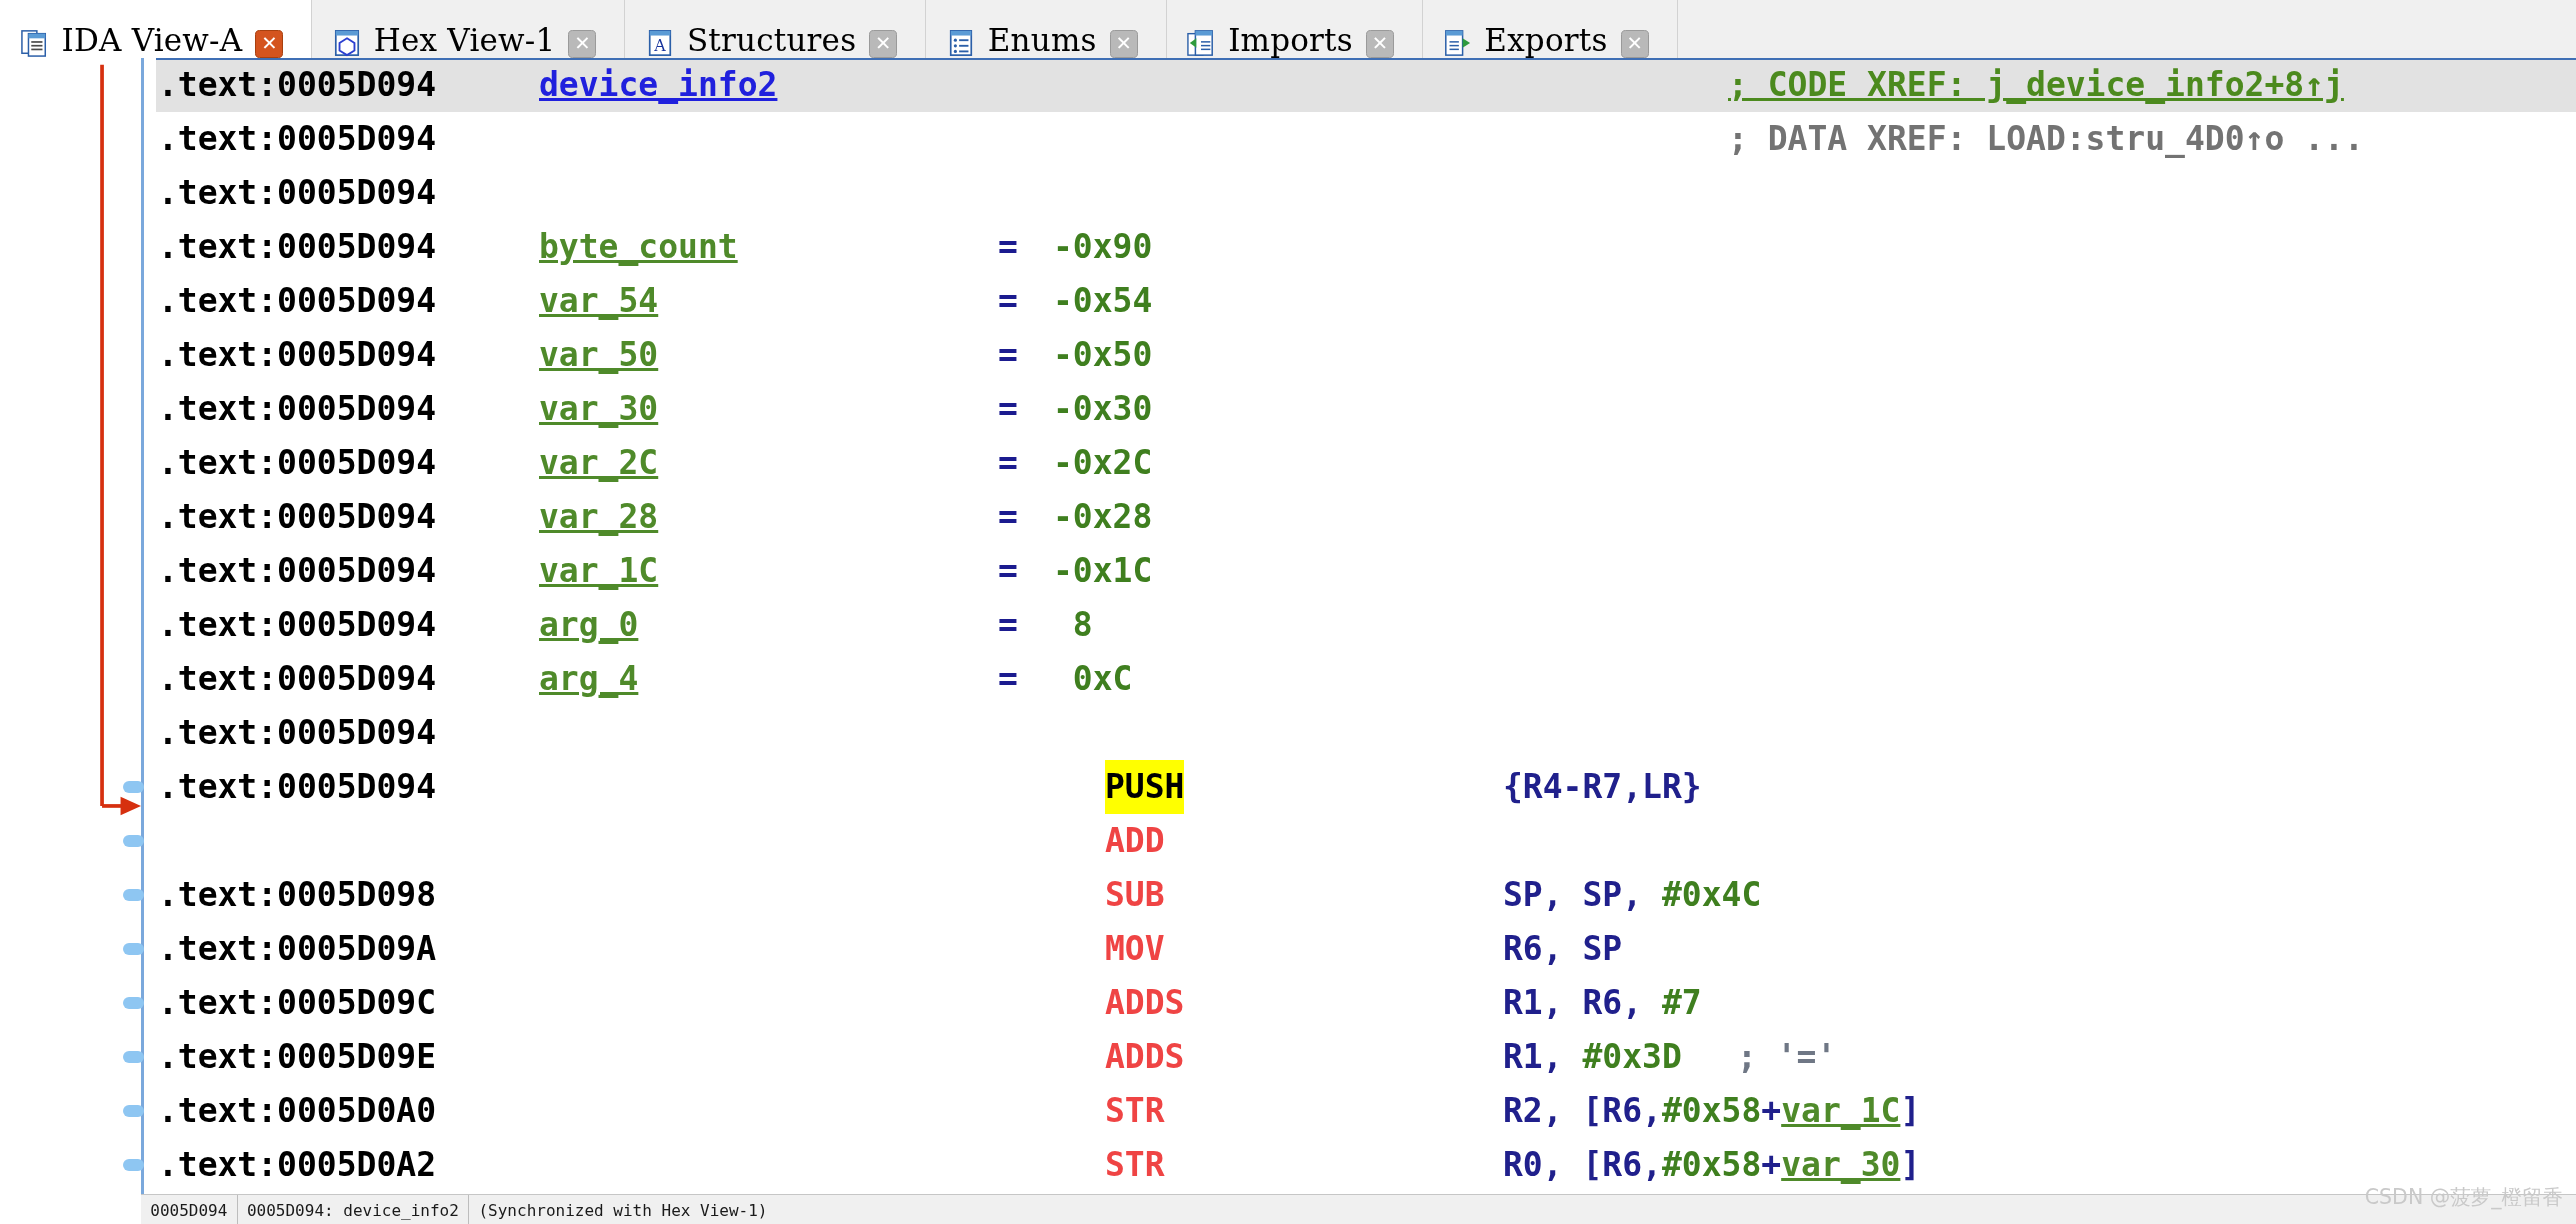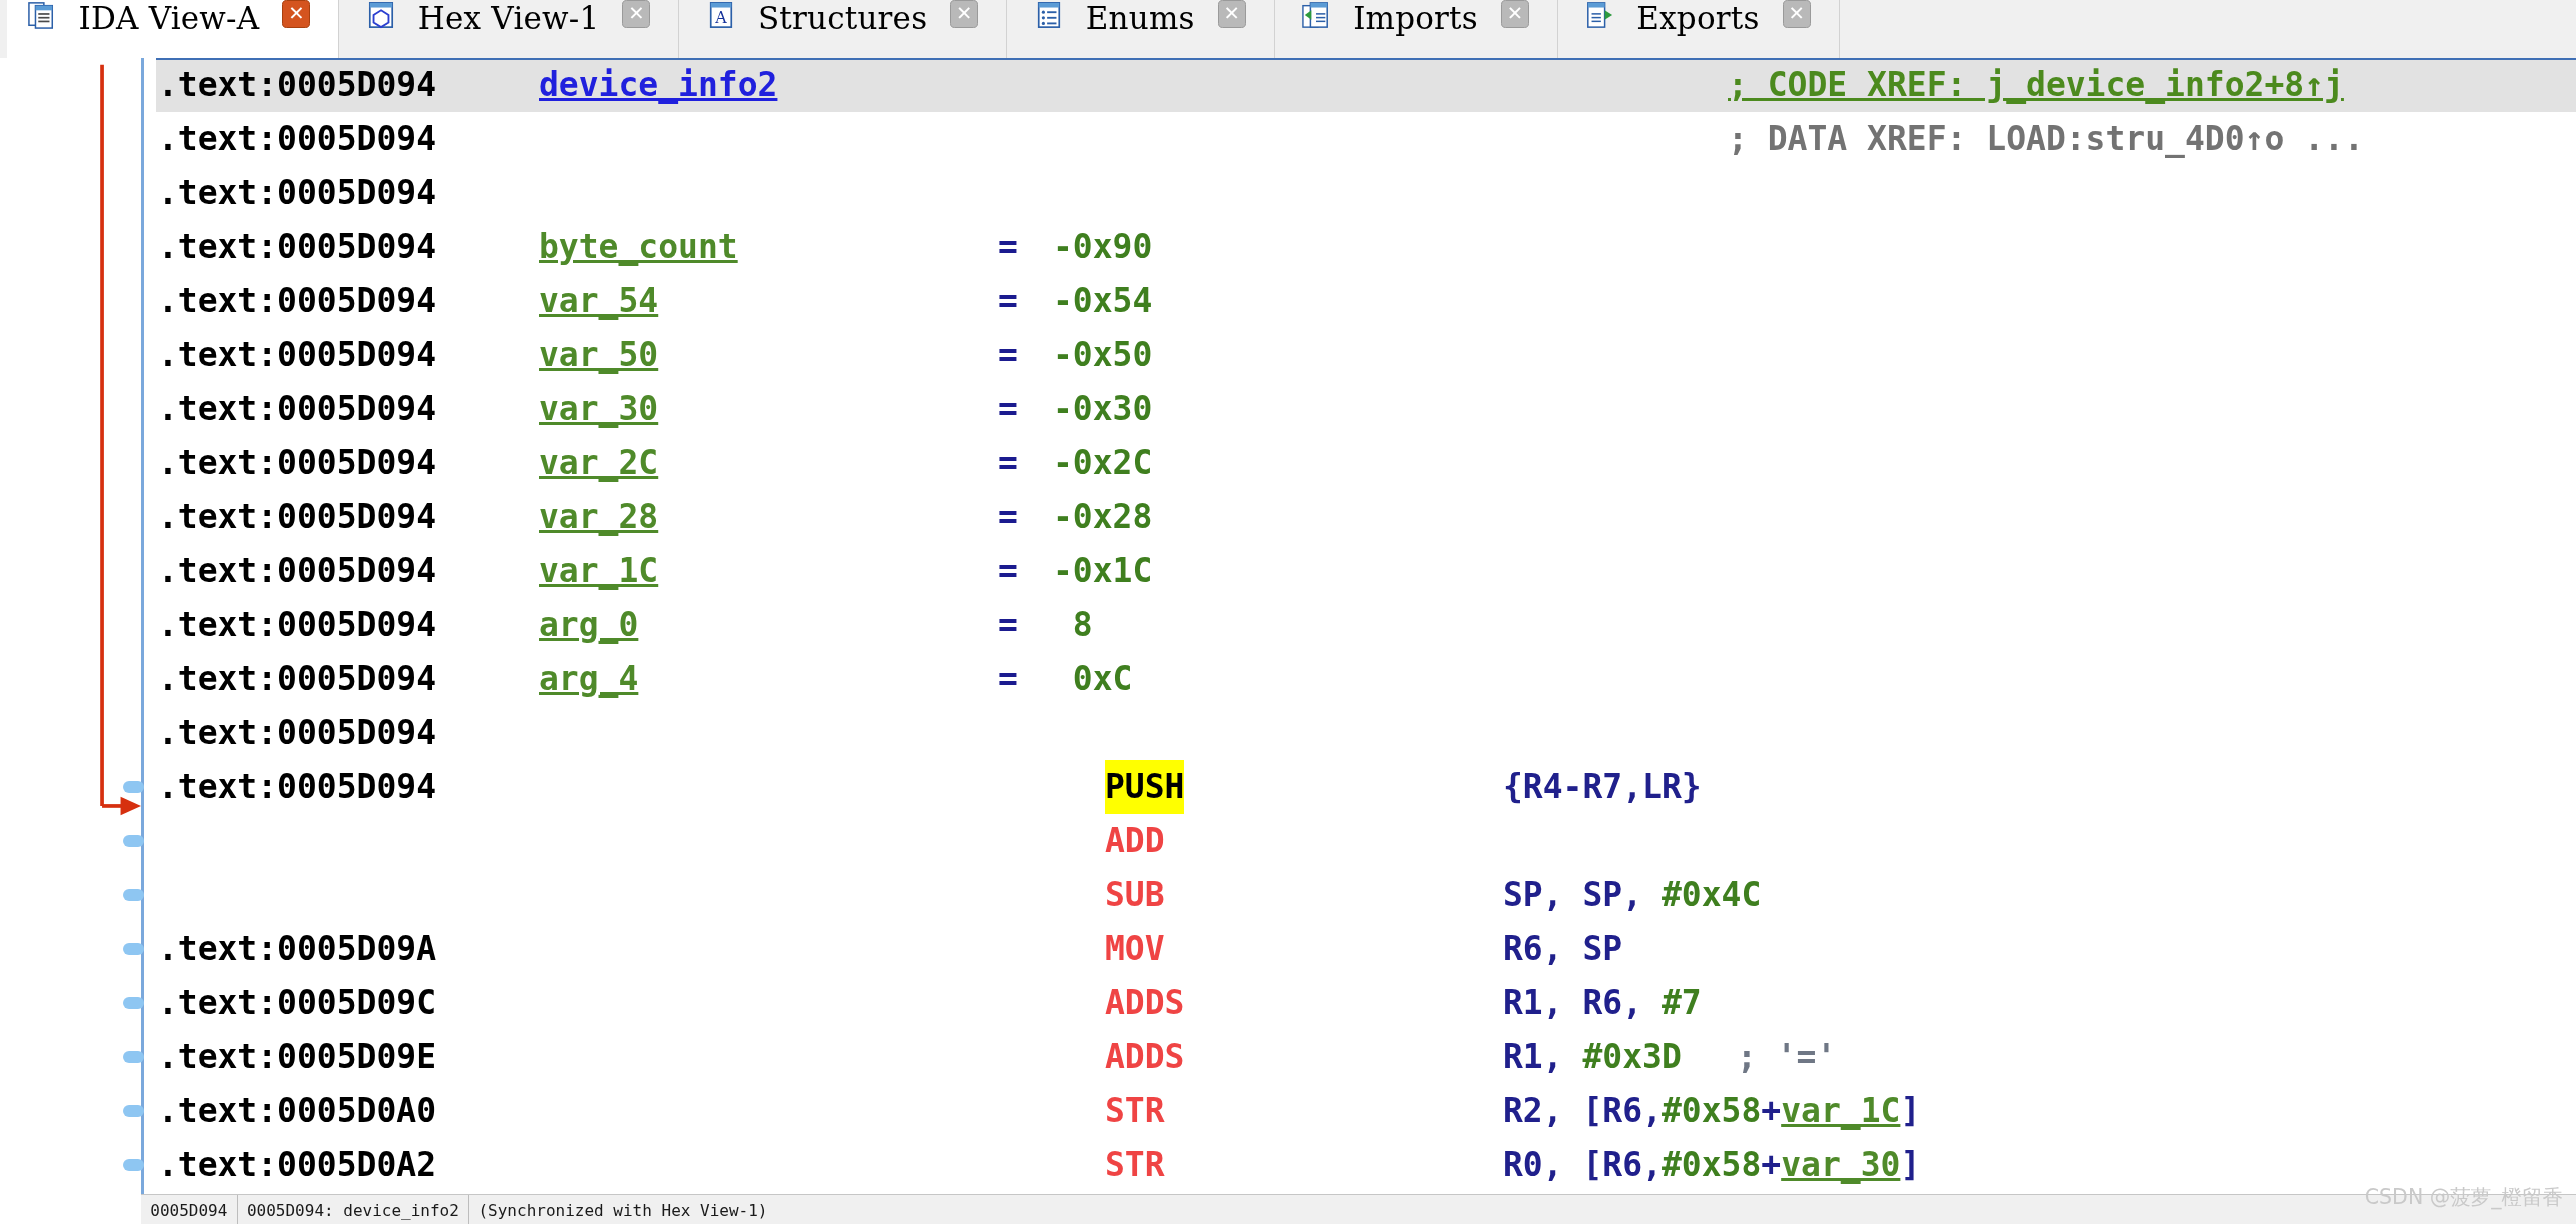--- a/index.html
+++ b/index.html
@@ -20,31 +20,30 @@
     left: 0; top: 0;
     width: 2576px;
     height: 58px;
     background: #f0f0f0;
     border-bottom: 1.9px solid #c8c8c8;
     display: flex;
     align-items: stretch;
   }
   .tab {
     display: flex;
-    align-items: flex-start;
-    gap: 23px;
+    align-items: flex-end;
+    gap: 13px;
     padding: 0 28px 0 20.5px;
     border-right: 0.9px solid #d2d2d2;
     position: relative;
     font-family: "DejaVu Serif", "Liberation Serif", serif;
     font-size: 31px;
     color: #000000;
     white-space: nowrap;
     background: #f0f0f0;
-    margin-left: 7px;
   }
   .tab.active {
     background: #ffffff;
     border-right: 0.9px solid #d2d2d2;
     box-shadow: none;
   }
   .tab.active::after {
     content: "";
     position: absolute;
     left: 0; right: 0; bottom: -1.9px;
@@ -393,20 +392,21 @@
       <span class="c-ops k-op">{R4-R7,LR}</span>
     </div>
 
     <div class="row">
       <span class="dot"></span>
       <span class="c-mnem k-mnem">ADD</span>
     </div>
 
     <div class="row">
       <span class="dot"></span>
+      <span class="c-addr k-addr">.text:0005D098</span>
       <span class="c-mnem k-mnem">SUB</span>
       <span class="c-ops k-op">SP, SP, <span class="k-num">#0x4C</span></span>
     </div>
 
     <div class="row">
       <span class="dot"></span>
       <span class="c-addr k-addr">.text:0005D09A</span>
       <span class="c-mnem k-mnem">MOV</span>
       <span class="c-ops k-op">R6, SP</span>
     </div>

